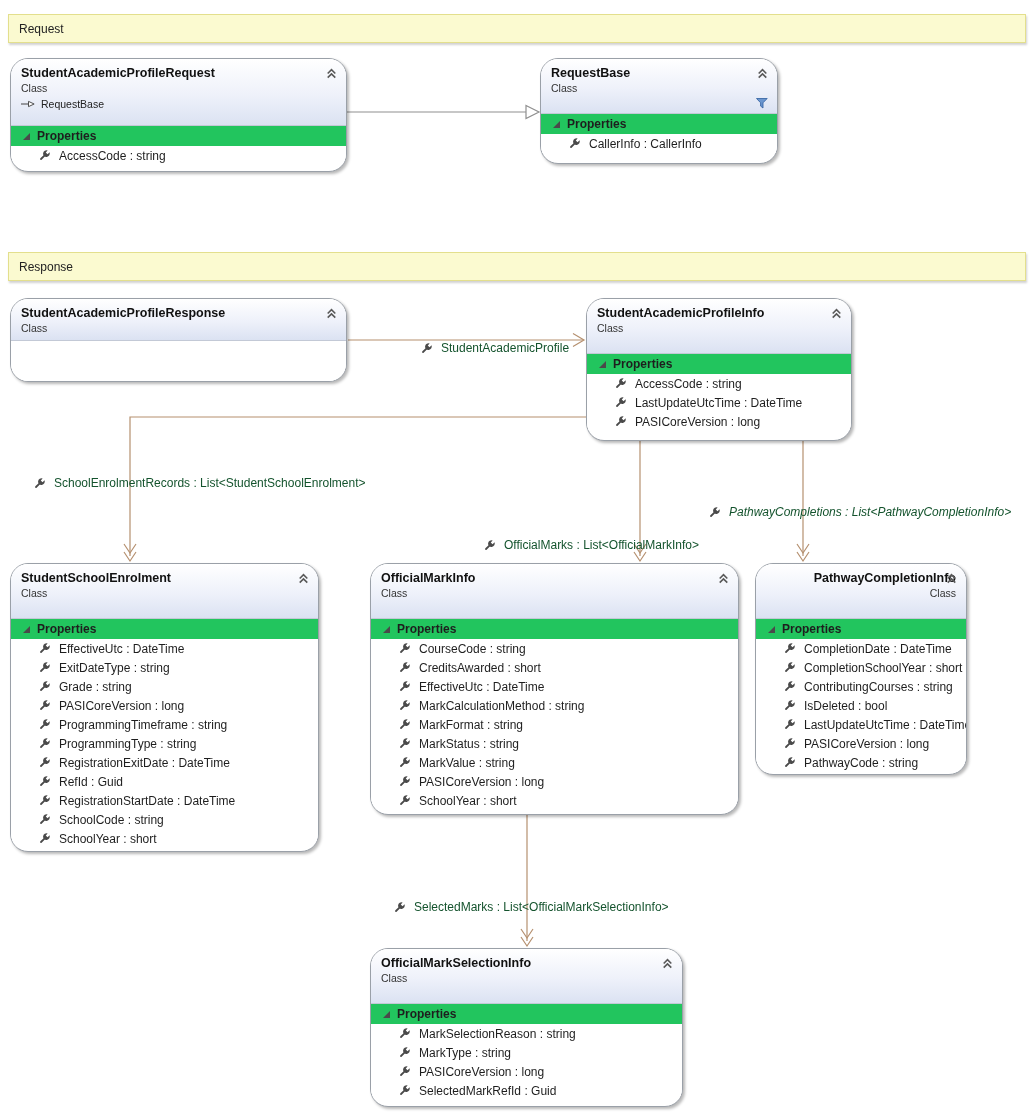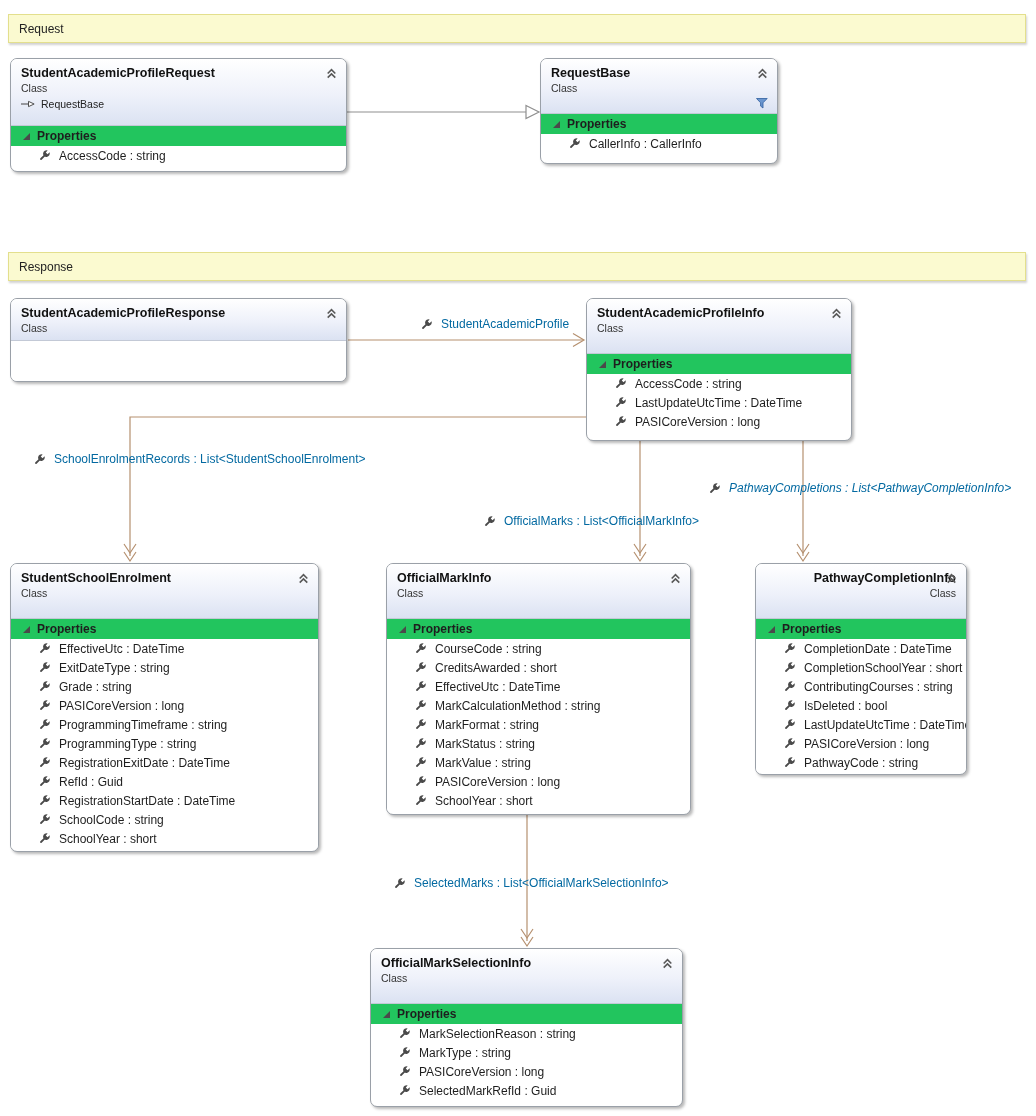--- a/index.html
+++ b/index.html
@@ -5,40 +5,40 @@
   html,body{margin:0;padding:0;background:#ffffff;}
   body{position:relative;width:1036px;height:1116px;font-family:"Liberation Sans",sans-serif;color:#1e1e1e;overflow:hidden;}
 
   
   .banner{position:absolute;left:8px;width:1018px;height:29px;background:#fbfad0;border:1px solid #e3df8d;box-shadow:1px 2px 2px rgba(0,0,0,0.18);display:flex;align-items:center;padding-left:10px;box-sizing:border-box;font-size:12px;color:#222;}
 
   
   #connectors{position:absolute;left:0;top:0;z-index:0;}
 
   
-  .cls{position:absolute;background:#ffffff;border:1px solid #9aa0a8;border-radius:7px;box-shadow:2px 2px 3px rgba(0,0,0,0.28);box-sizing:border-box;z-index:1;overflow:hidden;}
+  .cls{position:absolute;background:#ffffff;border:1px solid #9aa0a8;border-radius:18px;box-shadow:2px 2px 3px rgba(0,0,0,0.28);box-sizing:border-box;z-index:1;overflow:hidden;}
   .cls-header{position:relative;background:linear-gradient(to bottom,#ffffff 0%,#eef1fa 55%,#dbe2f2 100%);border-bottom:1px solid #c3c9d6;box-sizing:border-box;padding:7px 10px 0 10px;}
   .h-std{height:55px;}
   .h-base{height:67px;}
   .h-short{height:42px;}
   .cls-title{font-size:12.5px;font-weight:bold;color:#111;white-space:nowrap;}
   .cls-kind{font-size:10.5px;color:#333;margin-top:2px;}
   .base-row{display:flex;align-items:center;gap:5px;margin-top:4px;font-size:10.5px;color:#222;}
   .collapse-btn{position:absolute;top:7px;right:8px;width:13px;height:13px;}
   .filter-btn{position:absolute;right:9px;top:36px;width:12px;height:11px;}
   .props-band{height:20px;background:#22c55e;display:flex;align-items:center;gap:7px;padding-left:12px;font-size:12px;color:#1e1e1e;font-weight:bold;}
   .exp{width:0;height:0;border-left:7px solid transparent;border-bottom:7px solid #4a4a4a;}
   .prop-row{height:19px;display:flex;align-items:center;gap:8px;padding-left:27px;background:#ffffff;font-size:12px;white-space:nowrap;}
   .empty-compartment{background:#ffffff;height:100%;}
 
   .wr{width:13px;height:13px;flex:0 0 13px;}
   .wr g{fill:#4a4a4a;}
 
   
-  .con-label{position:absolute;display:flex;align-items:center;gap:8px;font-size:12px;color:#0369a1;z-index:2;white-space:nowrap;background:transparent;}
+  .con-label{position:absolute;display:flex;align-items:center;gap:8px;font-size:12px;color:#14532d;z-index:2;white-space:nowrap;background:transparent;margin-top:24px;}
 </style>
 </head>
 <body>
 
 <svg id="connectors" width="1036" height="1116">
 
   <g stroke="#8f8f8f" fill="none" stroke-width="1.2">
     <path d="M347 112 H526"></path>
     <polygon points="526,105.5 539,112 526,118.5" fill="#ffffff"></polygon>
   </g>
@@ -294,21 +294,21 @@
       <svg class="wr" viewBox="0 0 16 16">
         <g transform="rotate(45 8 8)">
           <path fill-rule="evenodd" d="M6.4 0.9 L6.4 4.2 L9.6 4.2 L9.6 0.9 A4.1 4.1 0 1 1 6.4 0.9 Z"></path>
           <rect x="6.9" y="7" width="2.2" height="8.2" rx="1.1"></rect>
         </g>
       </svg>
       <span>SchoolYear : short</span>
     </div>
 </div>
 
-<div class="cls" style="left:386px;top:563px;width:305px;height:252px;">
+<div class="cls" style="left:370px;top:563px;width:369px;height:252px;">
   <div class="cls-header h-std">
     <div class="cls-title">OfficialMarkInfo</div>
     <div class="cls-kind">Class</div>
     <span class="collapse-btn"><svg viewBox="0 0 12 12" width="13" height="13">
           <path d="M2.5 6 L6 2.5 L9.5 6 M2.5 9.8 L6 6.3 L9.5 9.8" fill="none" stroke="#5a5a5a" stroke-width="1.5"></path>
         </svg></span>
   </div>
   <div class="props-band">
     <span class="exp"></span>
     <span>Properties</span>

